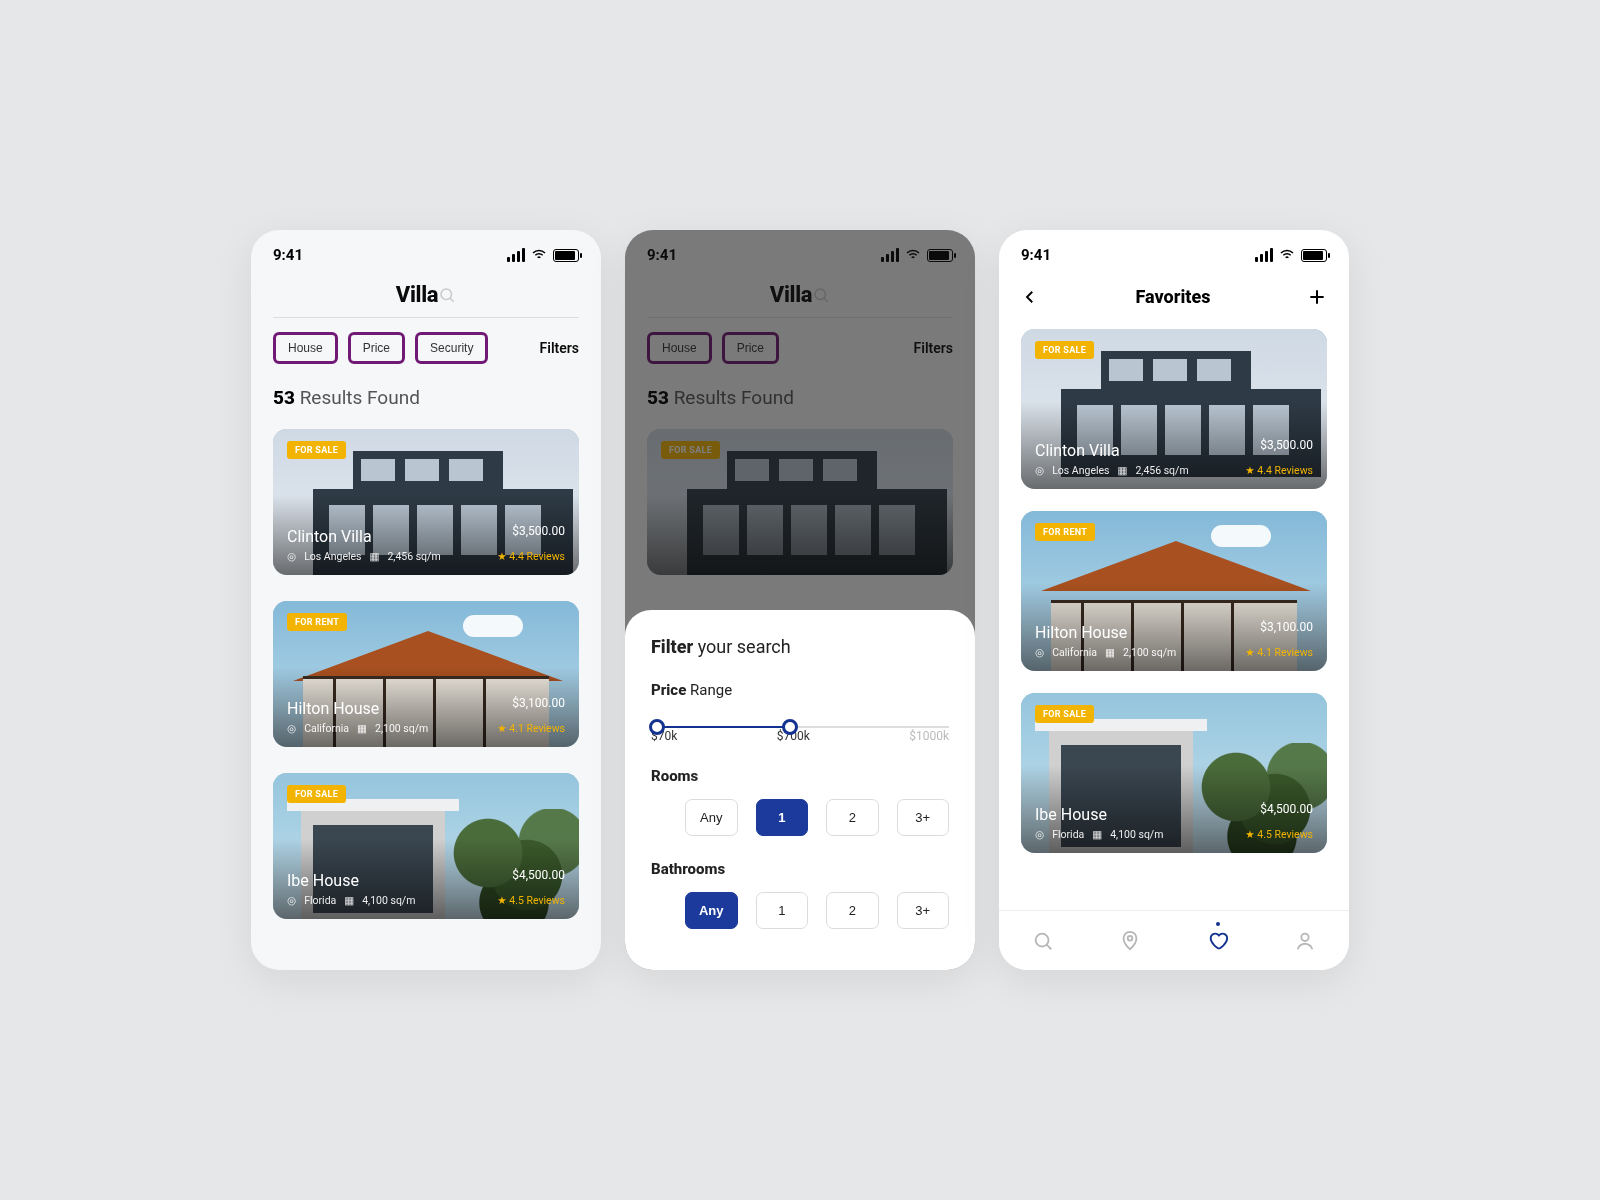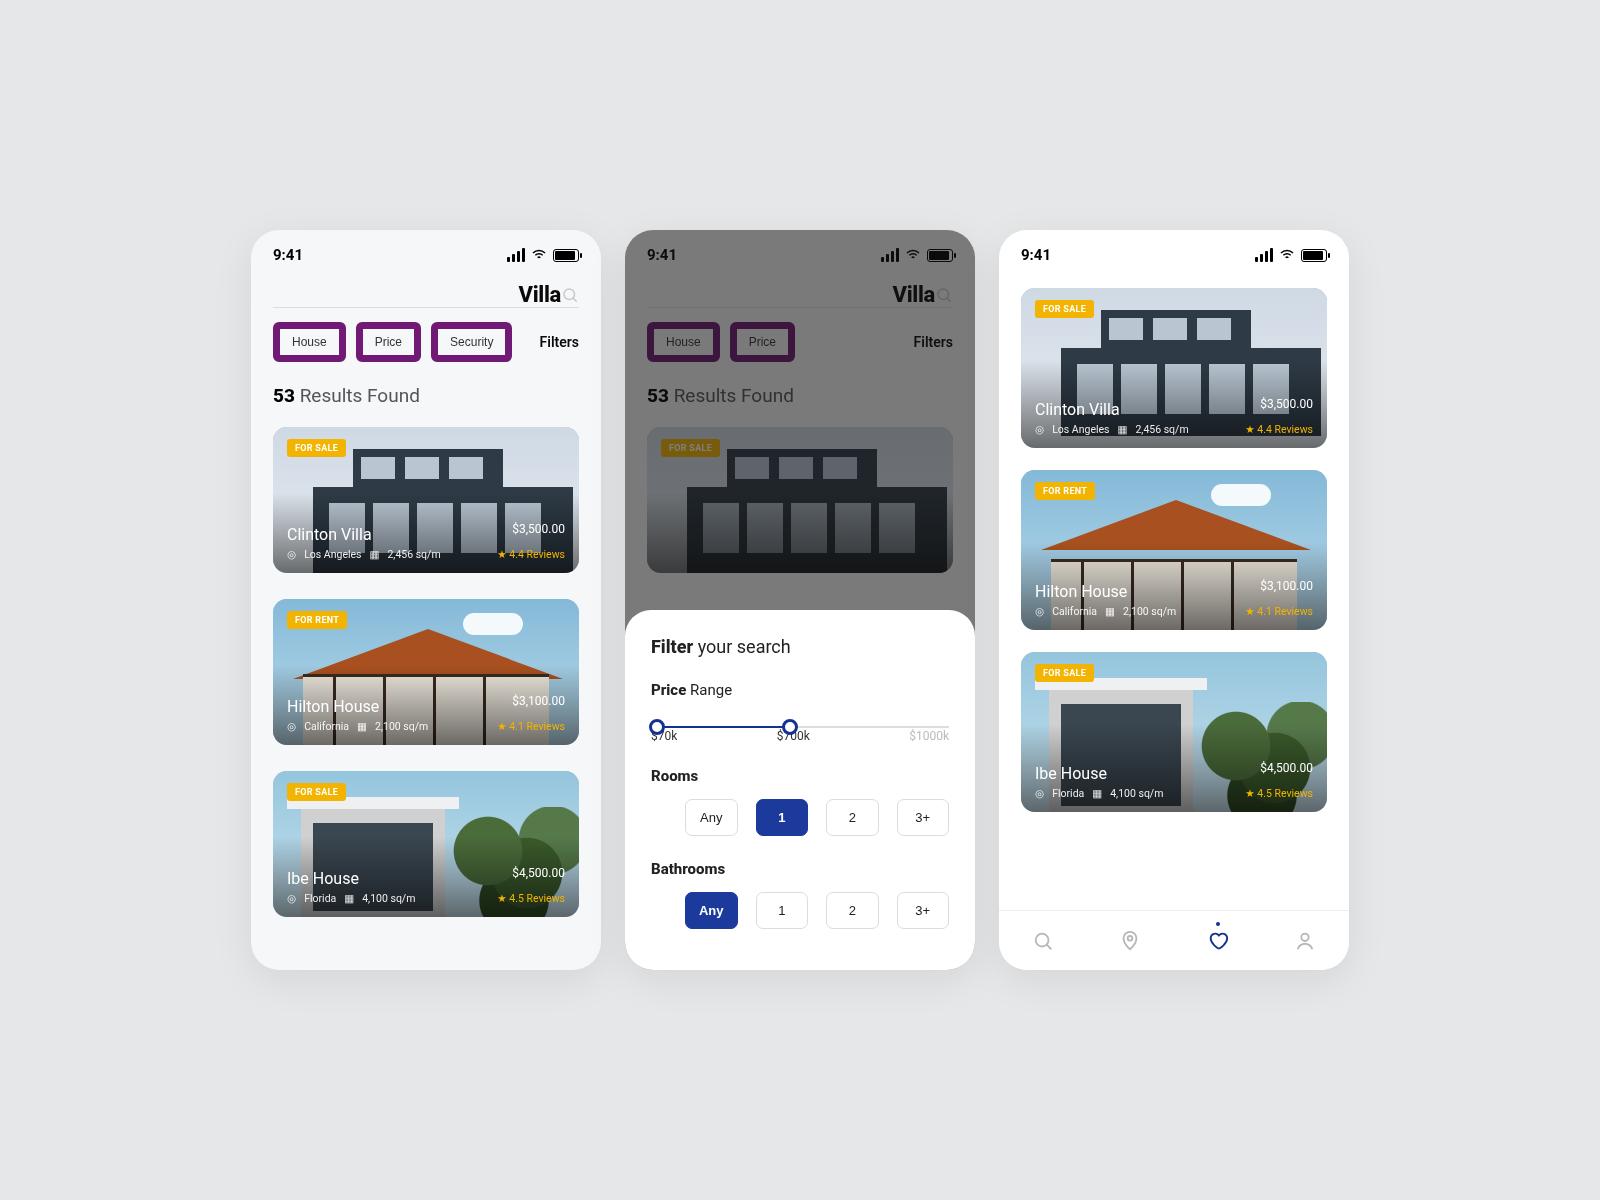--- a/index.html
+++ b/index.html
@@ -36,26 +36,26 @@
   .signal span:nth-child(2){height:8px;}
   .signal span:nth-child(3){height:11px;}
   .signal span:nth-child(4){height:14px;}
   .wifi { width:16px; height:16px; }
   .battery { width:26px; height:13px; border:1.5px solid #000; border-radius:3px; position:relative;}
   .battery::after{content:"";position:absolute;right:-4px;top:3px;width:2px;height:5px;background:#000;border-radius:1px;}
   .battery i{display:block;width:20px;height:9px;background:#000;margin:1px;border-radius:1px;}
 
   
   .search-head { padding: 10px 22px 0; }
-  .search-row { display:flex; align-items:center; justify-content:flex-end; border-bottom:1px solid #ddd; }
+  .search-row { display:flex; align-items:center; justify-content:center; border-bottom:1px solid #ddd; padding-bottom:10px;}
   .search-title { font-size:22px; font-weight:800; letter-spacing:-0.3px; color:#0a0a0a;}
   .search-icon { color:#c9c9c9; }
 
   .chip-row { display:flex; align-items:center; gap:10px; padding:14px 22px 0;}
-  .chip { border:7px solid #701a75; border-radius:6px; padding:6px 12px; font-size:12px; color:#333; background:transparent;}
+  .chip { border:3px solid #701a75; border-radius:6px; padding:6px 12px; font-size:12px; color:#333; background:transparent;}
   .chip-row .spacer{flex:1;}
   .filters-link{ font-size:14px; font-weight:600; color:#0a0a0a; }
 
   .results-line { padding: 22px 22px 10px; font-size:19px; color:#555;}
   .results-line b{ color:#000; font-weight:800;}
 
   .cards { display:flex; flex-direction:column; gap:26px; padding: 10px 22px 0;}
   .card {
     position:relative; border-radius:14px; overflow:hidden; height:146px;
     background:#9db7cc;
@@ -417,20 +417,33 @@
           <path d="M3 9c5-5 13-5 18 0"></path>
           <path d="M6.5 12.5c3-3 8-3 11 0"></path>
           <path d="M10 16c1.2-1.2 2.8-1.2 4 0"></path>
         </svg>
       <div class="battery">
           <i></i>
         </div>
     </div>
   </div>
 
+  <div class="fav-head">
+    <span class="chevron-left">
+      <svg width="18" height="18" viewBox="0 0 24 24" fill="none" stroke="#000" stroke-width="2.5">
+          <path d="M15 5l-7 7 7 7"></path>
+        </svg>
+    </span>
+    <span class="title">Favorites</span>
+    <span class="plus">
+      <svg width="20" height="20" viewBox="0 0 24 24" fill="none" stroke="#000" stroke-width="2.4">
+          <path d="M12 4v16M4 12h16"></path>
+        </svg>
+    </span>
+  </div>
 
   <div class="fav-cards">
     <div class="card h-modern">
       <div class="sky"></div>
       <div class="struct">
         <div class="block b1"></div>
           <div class="block b2"></div>
         <div class="win w1"></div>
           <div class="win w2"></div>
           <div class="win w3"></div>

